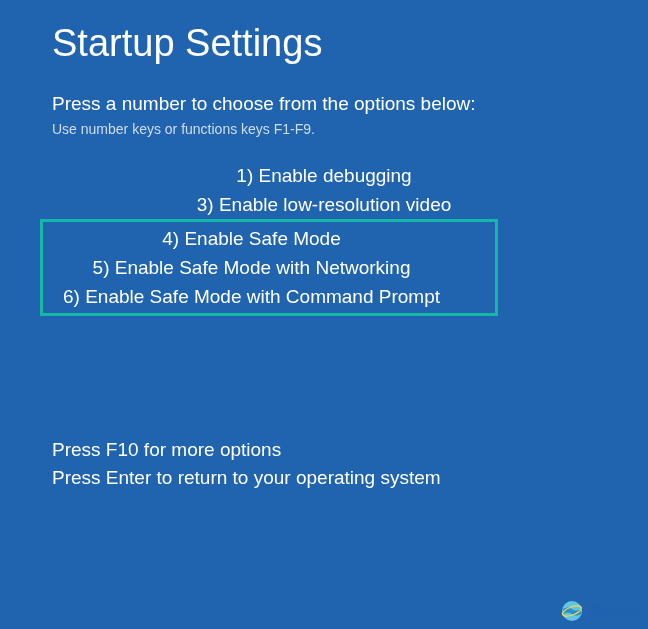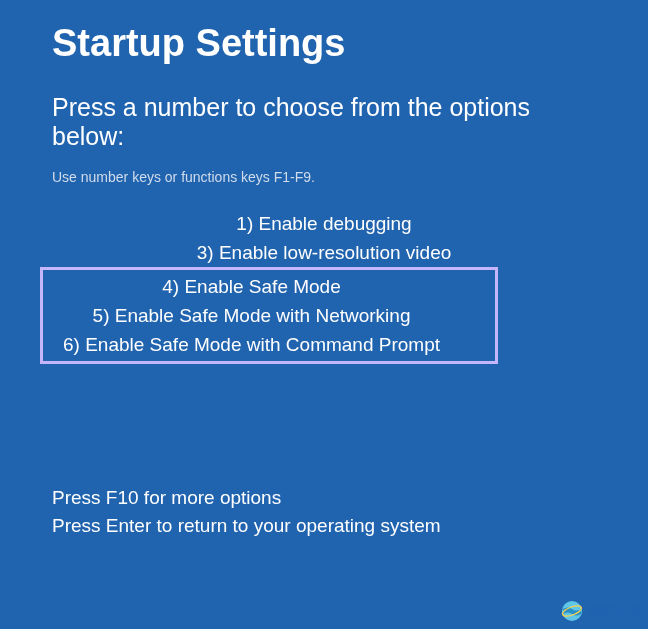--- a/index.html
+++ b/index.html
@@ -14,47 +14,47 @@
       font-family: "Segoe UI Light", "Segoe UI", -apple-system, sans-serif;
       color: #ffffff;
       position: relative;
       overflow: hidden;
     }
     .container {
       padding: 20px 52px;
     }
     .title {
       font-size: 38px;
-      font-weight: 700;
+      font-weight: 400;
       margin-bottom: 28px;
       margin-top: 2px;
     }
     .subtitle {
-      font-size: 25px;
+      font-size: 19px;
       font-weight: 300;
-      margin-bottom: 18px;
+      margin-bottom: 6px;
     }
     .hint {
       font-size: 14px;
       font-weight: 400;
       color: #d0dceb;
       margin-bottom: 24px;
     }
     .options-list {
       list-style: none;
       font-size: 19px;
       font-weight: 300;
       text-align: center;
     }
     .options-list li {
       line-height: 29px;
       padding: 0;
     }
     .highlight-box {
-      border: 3px solid #c4b5fd;
+      border: 3px solid #14b8a6;
       margin-left: -12px;
       padding-left: 9px;
       padding-right: 44px;
       padding-top: 2px;
       padding-bottom: 2px;
       width: 458px;
     }
     .footer {
       margin-top: 120px;
       font-size: 19px;

